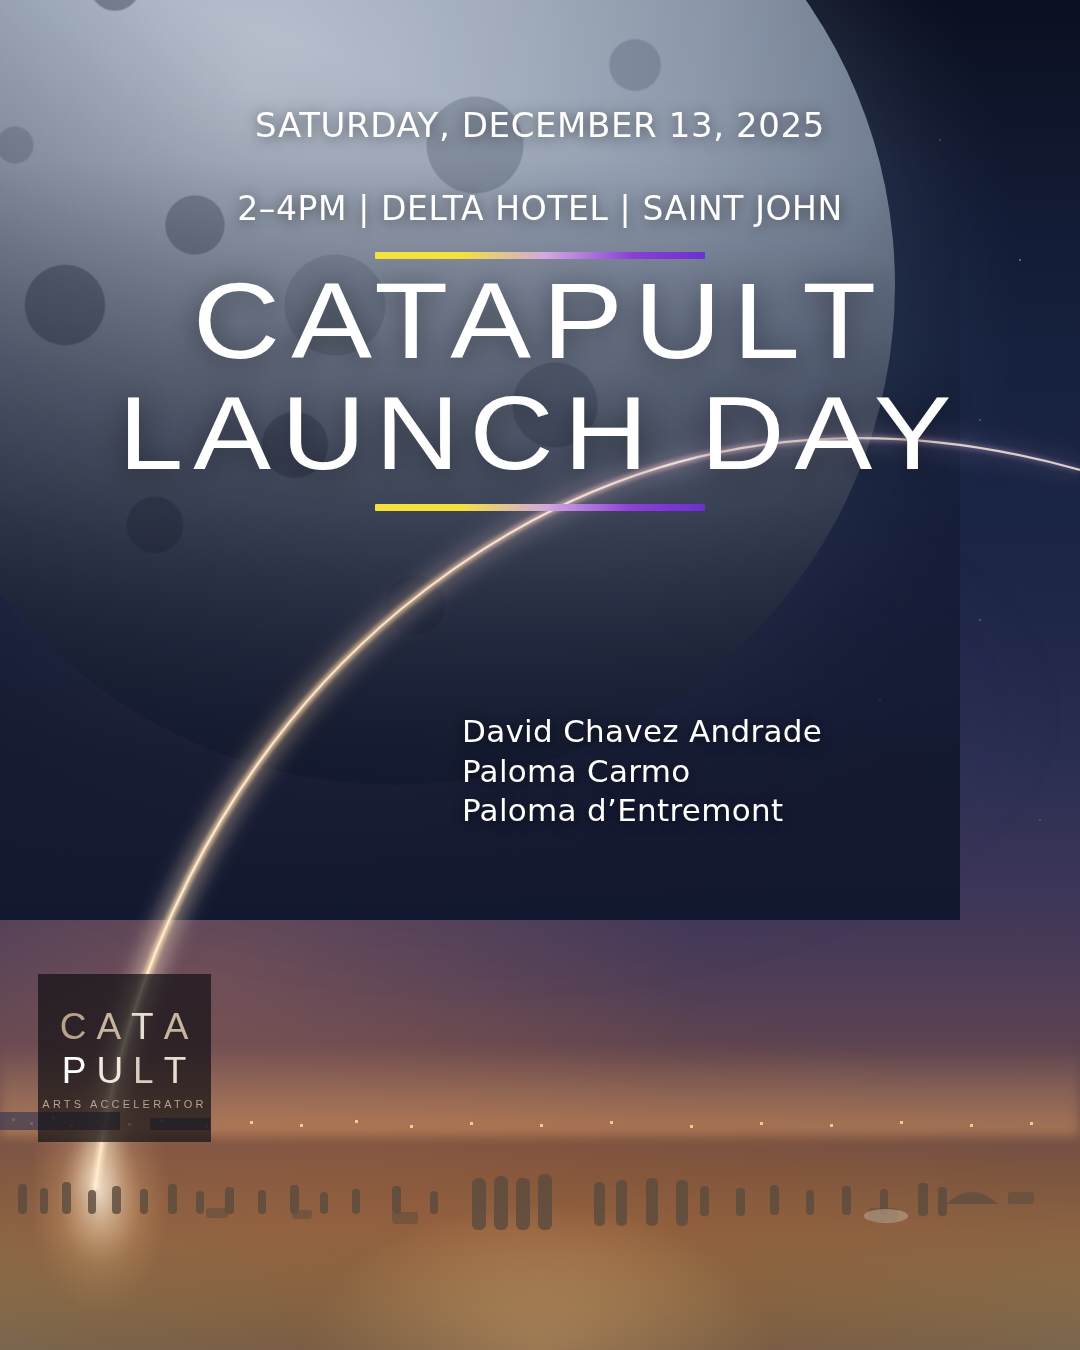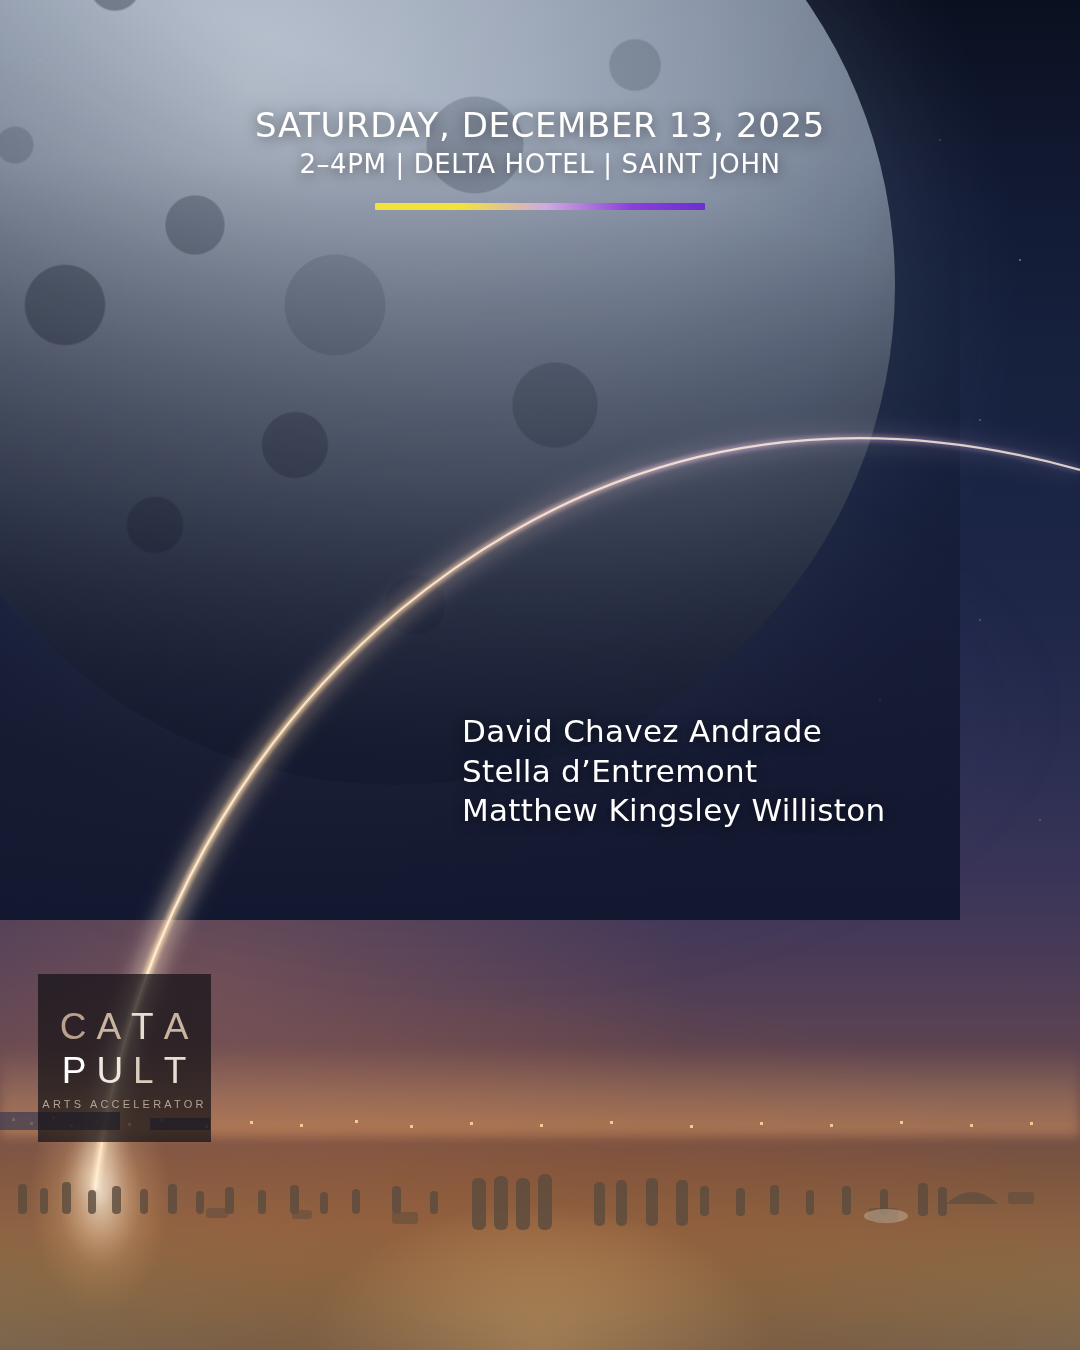--- a/index.html
+++ b/index.html
@@ -145,23 +145,24 @@
     text-align:center; color:#ffffff;
     letter-spacing:.5px;
     text-shadow:0 2px 14px rgba(0,0,0,.55);
   }
   .top-text .line1 {
     font-size:34px; font-weight:400; line-height:1.28;
     font-family:"DejaVu Sans", sans-serif;
     letter-spacing:.6px;
   }
   .top-text .line2 {
-    font-size:26px; font-weight:400; line-height:1.28;
+    font-size:33px; font-weight:400; line-height:1.28;
     font-family:"DejaVu Sans", sans-serif;
     letter-spacing:.6px;
+    margin-top:40px;
   }
 
   .rule {
     width:330px; height:7px; margin:22px auto 0;
     background:linear-gradient(90deg, #f5e13c 0%, #f5e13c 26%, #cfa9e0 52%, #8b3fd8 78%, #6c2fd0 100%);
     border-radius:1px;
   }
   .rule.bottom { margin:18px auto 0; width:330px; }
 
   .title-block {
@@ -374,25 +375,30 @@
       <ellipse cx="886" cy="132" rx="22" ry="7" fill="#cdbda7" opacity="0.55"></ellipse>
     </g>
   </svg>
 
   <div class="top-text">
     <div class="line1">SATURDAY, DECEMBER 13, 2025</div>
     <div class="line2">2–4PM | DELTA HOTEL | SAINT JOHN</div>
     <div class="rule"></div>
   </div>
 
+  <div class="title-block">
+    <div class="title">CATAPULT</div>
+    <div class="title l2">LAUNCH DAY</div>
+    <div class="rule bottom"></div>
+  </div>
 
   <div class="artists">
     <div class="name">David Chavez Andrade</div>
-    <div class="name">Stella d’Entremont</div>
-    <div class="name">Matthew Kingsley Williston</div>
+    <div class="name">Paloma Carmo</div>
+    <div class="name">Paloma d’Entremont</div>
   </div>
 
   <div class="logo">
     <div class="logo-row">
       <span class="c-c">C</span>
       <span class="c-a">A</span>
       <span class="c-t">T</span>
       <span class="c-a">A</span>
     </div>
     <div class="logo-row r2">

